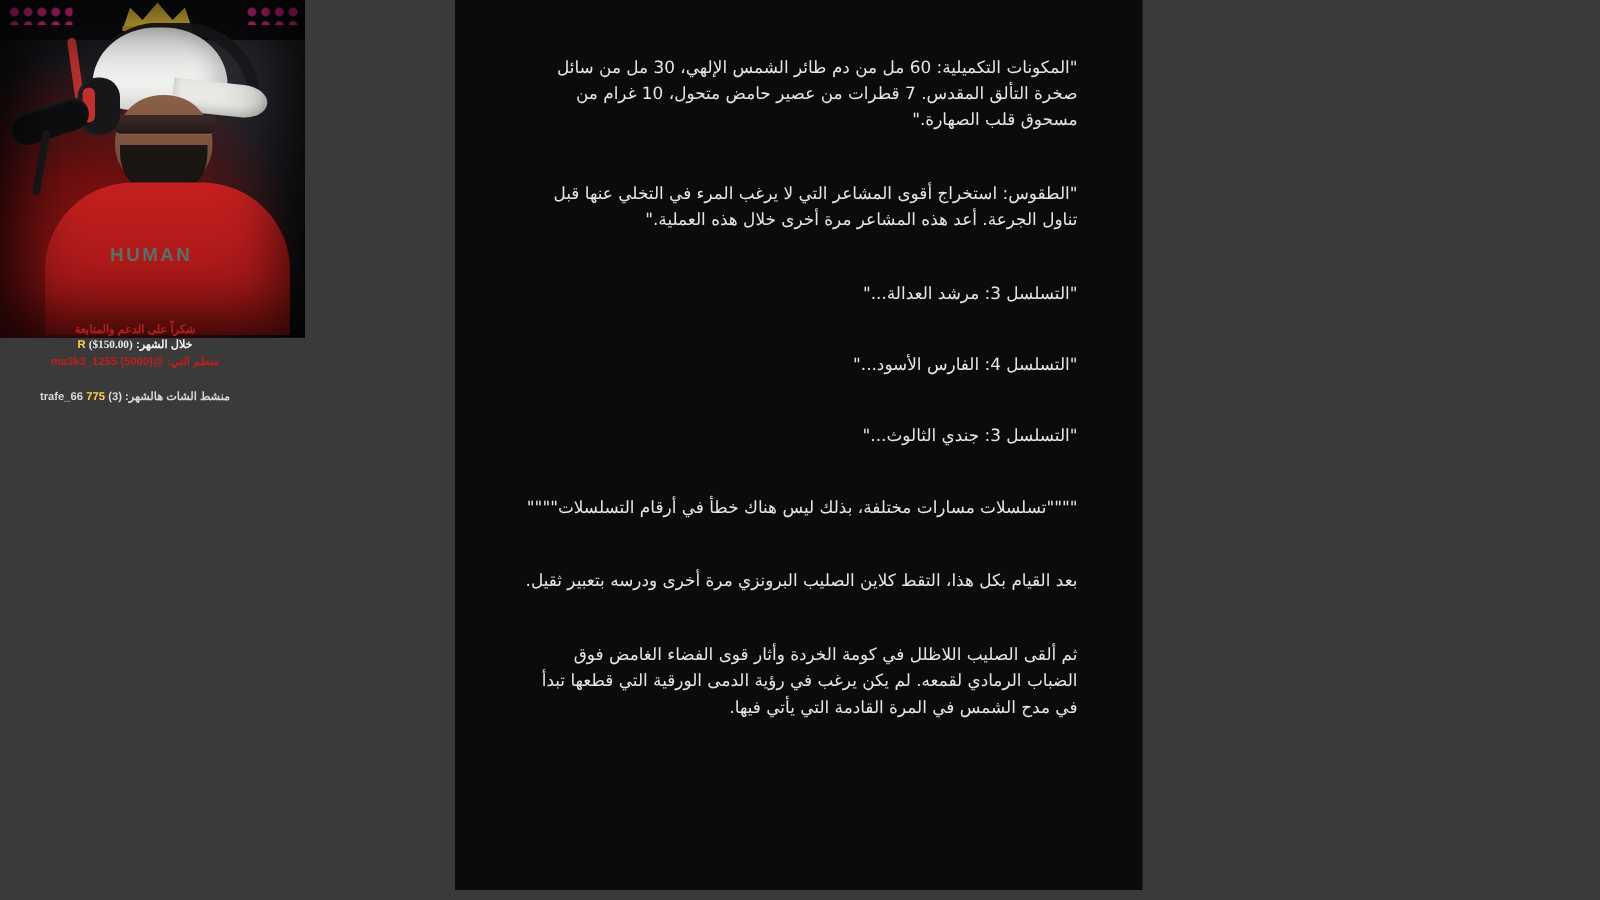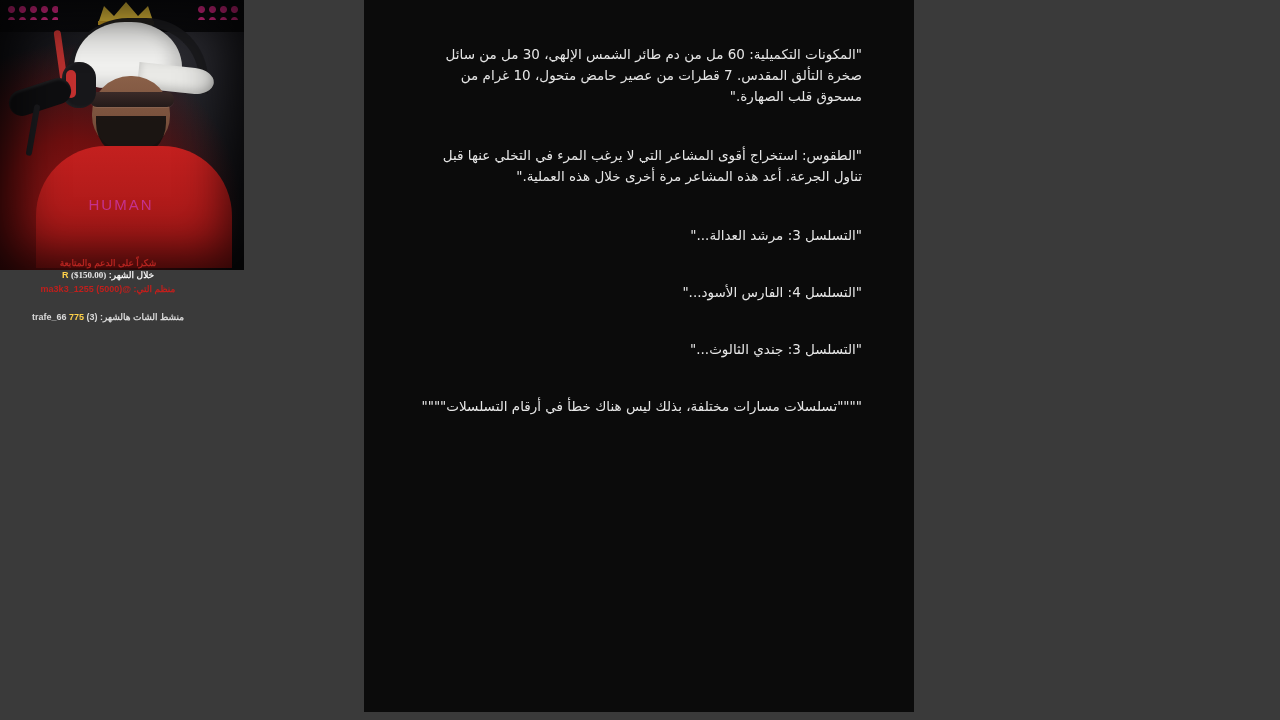--- a/index.html
+++ b/index.html
@@ -158,24 +158,24 @@
     height: 122px;
     background: linear-gradient(180deg,#c4201f 0%, #9b1514 100%);
     border-radius: 70px 70px 0 0;
   }
   .hoodie-text {
     position: absolute;
     left: 56px;
     top: 196px;
     width: 130px;
     text-align: center;
-    color: #d946ef;
+    color: #14b8a6;
     font-size: 15px;
     letter-spacing: 2px;
-    font-weight: normal;
+    font-weight: bold;
     opacity: 0.55;
   }
   
   .mic-arm {
     position: absolute;
     left: 58px;
     top: 30px;
     width: 7px;
     height: 66px;
     background: #b8302e;
@@ -325,16 +325,18 @@
   </div>
 
   <div class="doc">
     <div class="doc-inner">
       <p class="para">"المكونات التكميلية: 60 مل من دم طائر الشمس الإلهي، 30 مل من سائل صخرة التألق المقدس. 7 قطرات من عصير حامض متحول، 10 غرام من مسحوق قلب الصهارة."</p>
       <p class="para">"الطقوس: استخراج أقوى المشاعر التي لا يرغب المرء في التخلي عنها قبل تناول الجرعة. أعد هذه المشاعر مرة أخرى خلال هذه العملية."</p>
       <p class="para tight">"التسلسل 3: مرشد العدالة..."</p>
       <p class="para tight">"التسلسل 4: الفارس الأسود..."</p>
       <p class="para tight">"التسلسل 3: جندي الثالوث..."</p>
       <p class="para">""""تسلسلات مسارات مختلفة، بذلك ليس هناك خطأ في أرقام التسلسلات""""</p>
+      <p class="para">بعد القيام بكل هذا، التقط كلاين الصليب البرونزي مرة أخرى ودرسه بتعبير ثقيل.</p>
+      <p class="para">ثم ألقى الصليب اللاظلل في كومة الخردة وأثار قوى الفضاء الغامض فوق الضباب الرمادي لقمعه. لم يكن يرغب في رؤية الدمى الورقية التي قطعها تبدأ في مدح الشمس في المرة القادمة التي يأتي فيها.</p>
     </div>
   </div>
 
 </div>
 
 </body></html>

